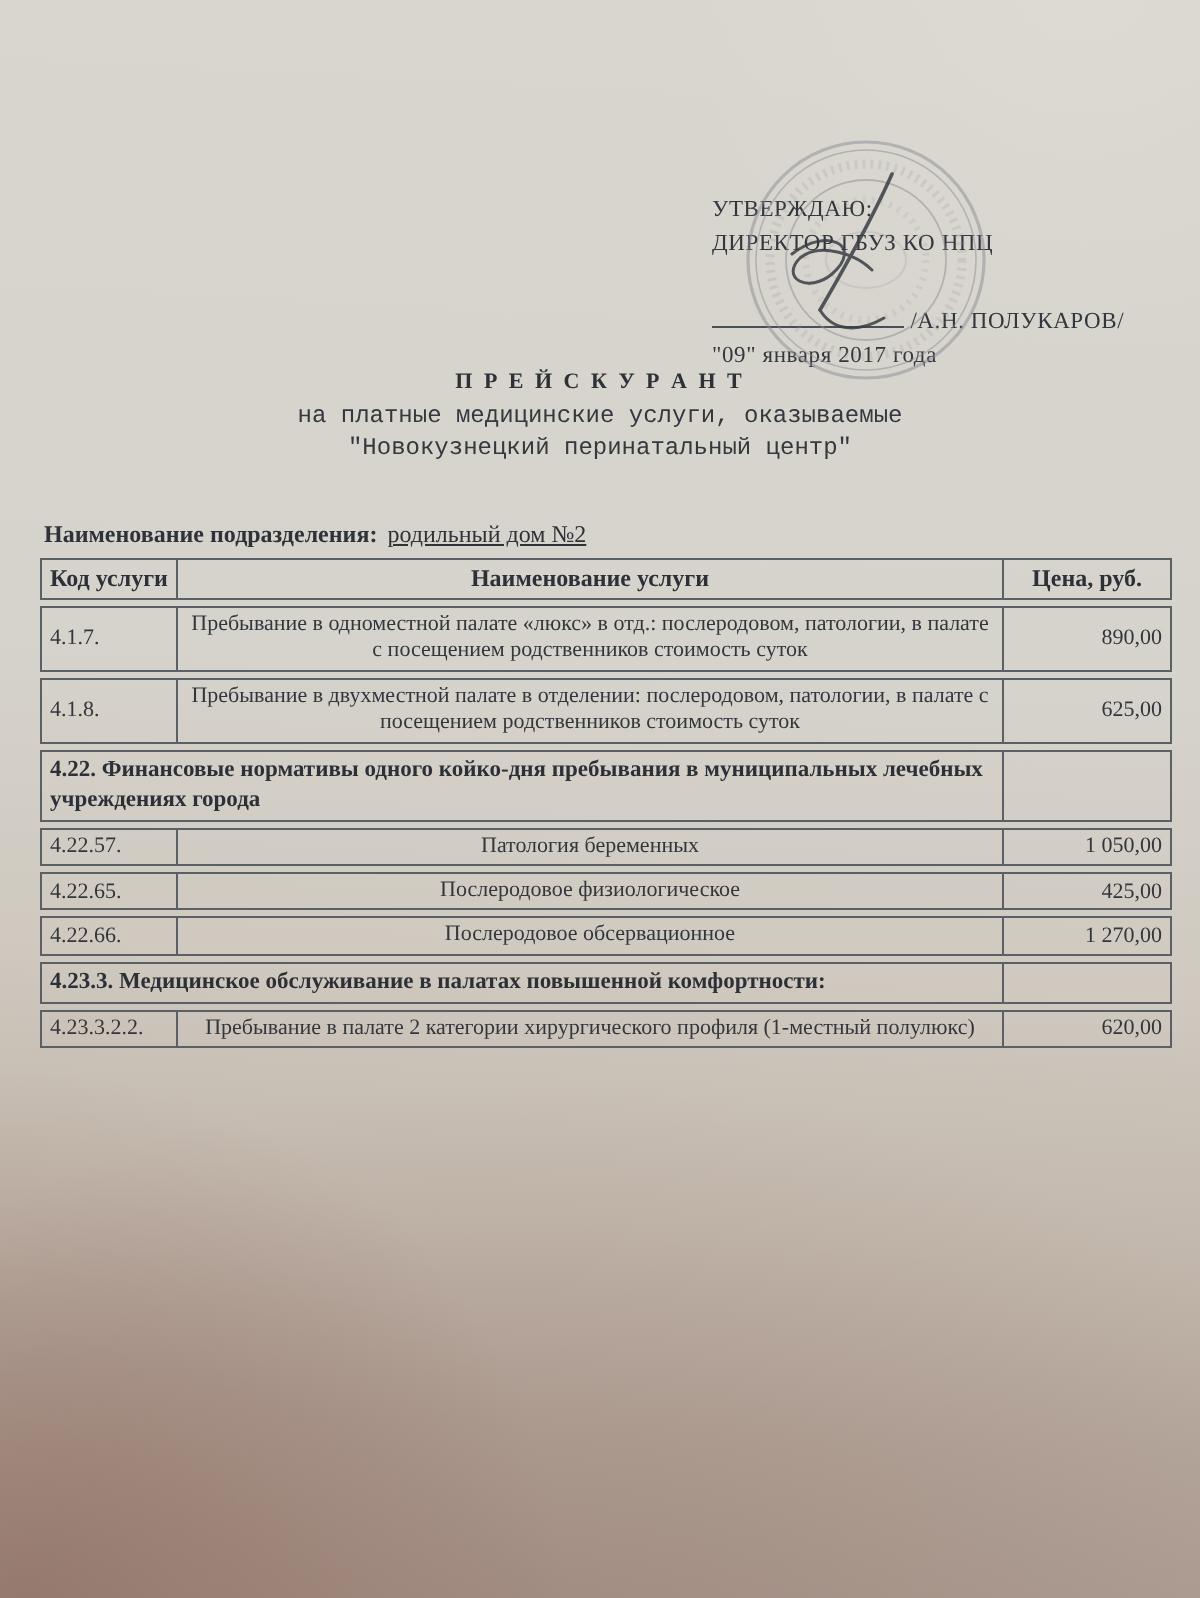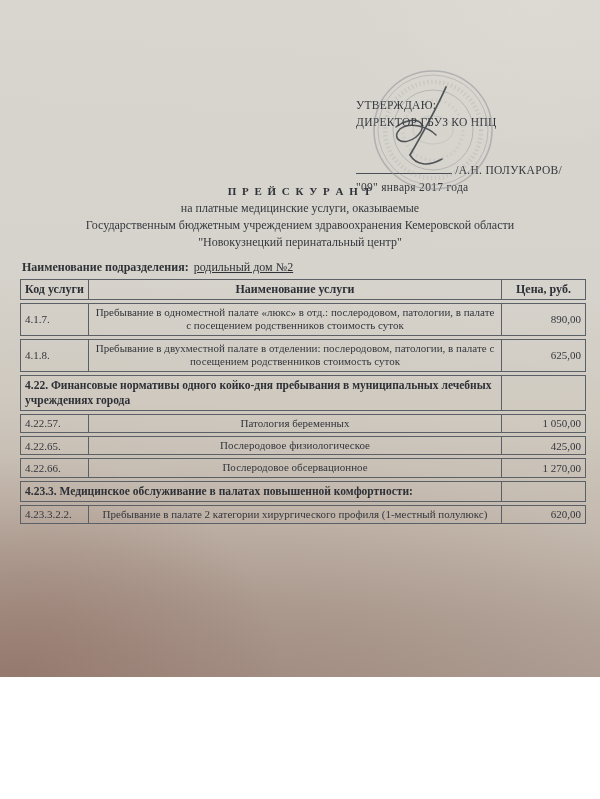--- a/index.html
+++ b/index.html
@@ -1,21 +1,21 @@
 <!DOCTYPE html>
 <html><head>
 <meta charset="utf-8">
 <style>
   html, body { margin:0; padding:0; }
   body {
     width:600px; height:799px; overflow:hidden;
     font-family:"Liberation Serif","DejaVu Serif",serif;
   }
   .page {
-    position:relative; width:600px; height:677px; overflow:hidden;
+    position:relative; width:600px; height:799px; overflow:hidden;
     color:#383b41;
     background:
       radial-gradient(60% 40% at 90% 0%, rgba(255,255,255,0.10), rgba(255,255,255,0) 60%),
       radial-gradient(75% 55% at 2% 100%, rgba(122,78,66,0.40), rgba(122,78,66,0) 60%),
       radial-gradient(110% 55% at 45% 103%, rgba(133,94,82,0.28), rgba(133,94,82,0) 65%),
       linear-gradient(183deg, #d9d6cf 0%, #d6d3cc 42%, #cfc9bf 60%, #c3b8ad 75%, #b4a69b 88%, #ab9c92 100%);
   }
 
   
   .approval {
@@ -23,34 +23,34 @@
     font-size:11.5px; line-height:1.5; color:#34373d; letter-spacing:0.3px;
   }
   .stamp {
     position:absolute; left:14px; top:-30px; width:126px; height:126px;
     opacity:0.5; pointer-events:none;
   }
   .signature-ink {
     position:absolute; left:28px; top:-14px; width:76px; height:100px;
     opacity:0.85; pointer-events:none;
   }
-  .sig-row { margin-top:30px; white-space:nowrap; }
+  .sig-row { margin-top:20px; white-space:nowrap; }
   .sig-line {
     display:inline-block; width:96px; height:11px;
     border-bottom:1px solid #4a4e55; vertical-align:baseline;
   }
   .appr-date { margin-top:0px; }
 
   
   .title-block { position:absolute; top:185px; left:0; right:0; text-align:center; }
   .doc-title {
     font-size:11px; font-weight:bold; letter-spacing:1.5px; color:#2e3136;
     margin-bottom:4px;
   }
-  .doc-sub { font-size:12px; margin-top:2px; color:#35383e; }
+  .doc-sub { font-size:12px; margin-top:2px; color:#35383e;font-family:Liberation Mono, monospace; }
 
   
   .dept { position:absolute; top:260px; left:22px; font-size:12px; color:#2f3237; }
   .dept-label { font-weight:bold; }
   .dept-value { text-decoration:underline; margin-left:5px; }
 
   
   .price-table {
     position:absolute; top:276px; left:20px; width:566px;
     border-collapse:separate; border-spacing:0 3px;
@@ -100,21 +100,20 @@
     <svg class="signature-ink" viewBox="0 0 76 100" aria-hidden="true">
       <path d="M62,4 C54,22 40,48 26,72" fill="none" stroke="#3a3e45" stroke-width="1.8" stroke-linecap="round"></path>
       <path d="M12,44 C30,30 48,40 32,54 C20,64 6,56 16,46 C26,38 44,44 52,52" fill="none" stroke="#3a3e45" stroke-width="1.5" stroke-linecap="round"></path>
       <path d="M26,72 C32,82 44,84 58,76" fill="none" stroke="#3a3e45" stroke-width="1.5" stroke-linecap="round"></path>
     </svg>
   </div>
 
   <div class="title-block">
     <div class="doc-title">П Р Е Й С К У Р А Н Т</div>
     <div class="doc-sub">на платные медицинские услуги, оказываемые</div>
-    <div class="doc-sub">Государственным бюджетным учреждением здравоохранения Кемеровской области</div>
     <div class="doc-sub">"Новокузнецкий перинатальный центр"</div>
   </div>
 
   <div class="dept">
     <span class="dept-label">Наименование подразделения:</span><span class="dept-value">родильный дом №2</span>
   </div>
 
   <table class="price-table">
     <colgroup>
       <col class="col-code">

